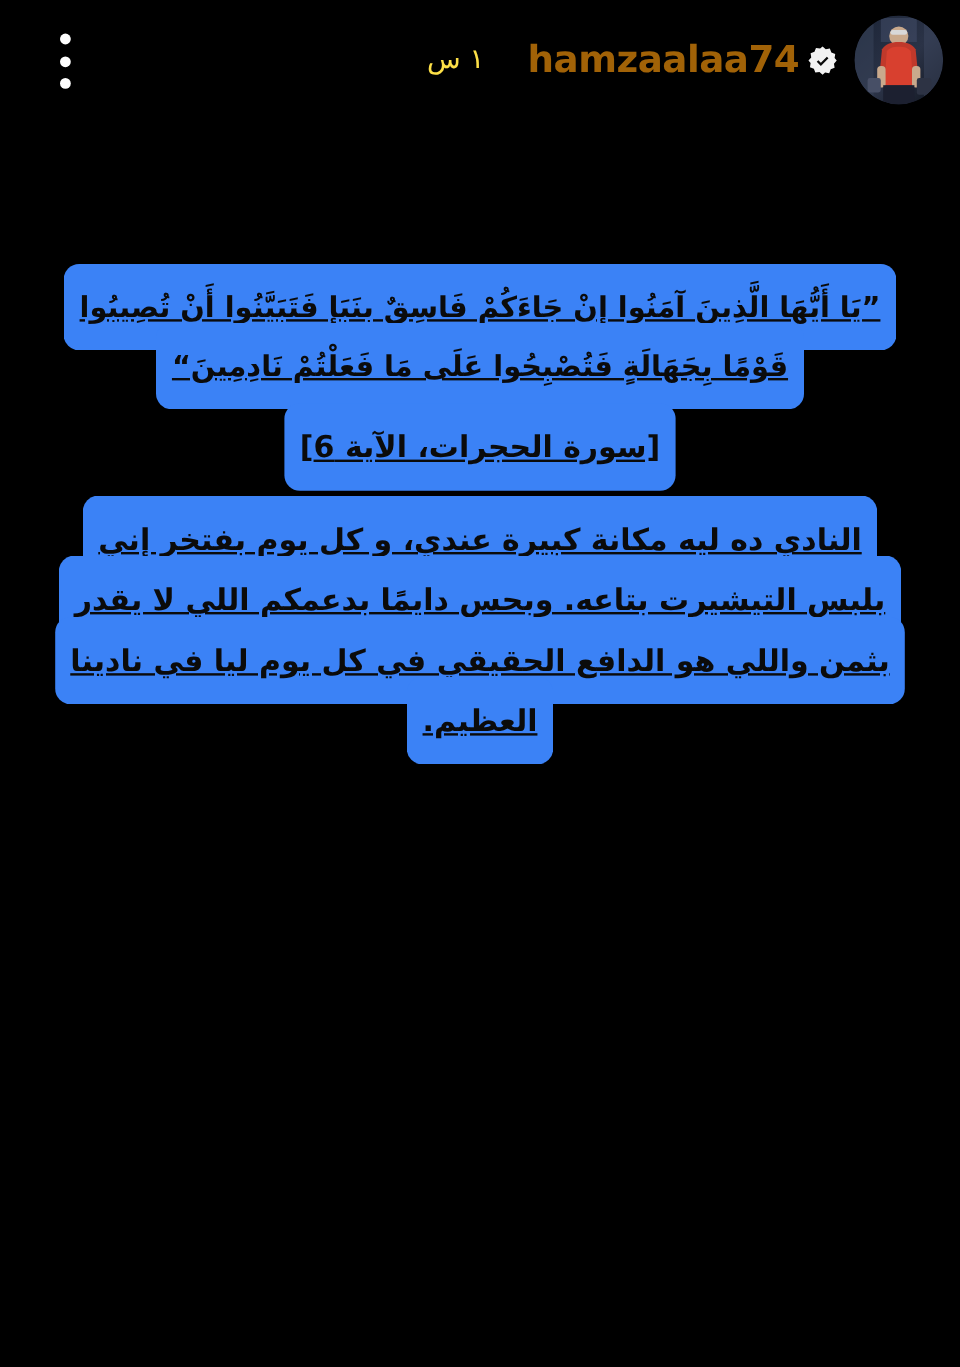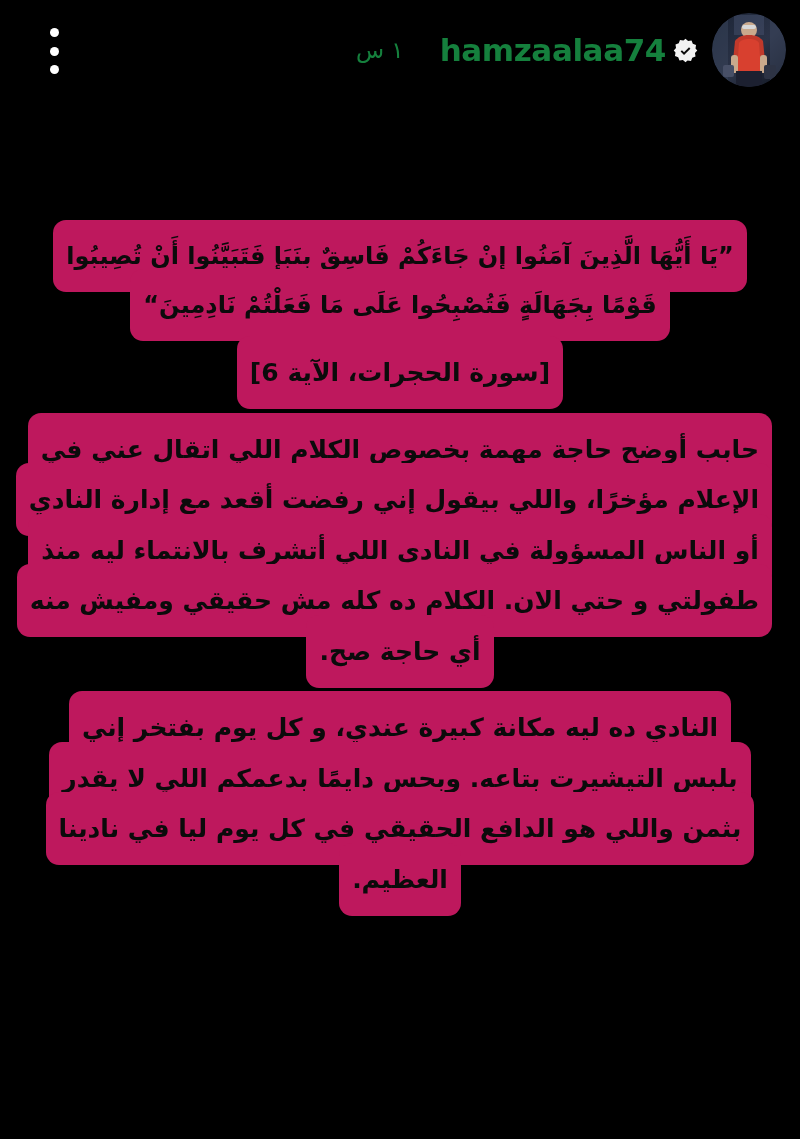--- a/index.html
+++ b/index.html
@@ -42,36 +42,36 @@
   }
   .kebab-menu span {
     display: block;
     width: 9px;
     height: 9px;
     border-radius: 50%;
     background: #ffffff;
   }
 
   .timestamp {
-    color: #15803d;
+    color: #fde047;
     font-size: 23px;
     letter-spacing: .5px;
     margin-right: 36px;
     direction: rtl;
     white-space: nowrap;
   }
 
   .username-wrap {
     display: flex;
     align-items: center;
     gap: 7px;
     margin-right: 14px;
   }
   .username {
-    color: #15803d;
+    color: #a16207;
     font-size: 31px;
     font-weight: 600;
     letter-spacing: -0.4px;
     white-space: nowrap;
   }
   .verified-badge {
     width: 25px;
     height: 25px;
     flex: 0 0 25px;
     display: block;
@@ -100,28 +100,29 @@
 
   .text-block {
     margin: 0 0 18px 0;
     padding: 0;
   }
   .text-block:last-child { margin-bottom: 0; }
 
   
   .hl {
     display: inline;
-    background: #be185d;
+    background: #3b82f6;
     color: #0b0b0b;
     font-weight: 700;
     border-radius: 13px;
     box-decoration-break: clone;
     -webkit-box-decoration-break: clone;
     padding: 22px 13px;
     line-height: 2.02;
+    text-decoration: underline;
   }
 
   .block-verse .hl {
     font-size: 24px;
     line-height: 2.05;
     letter-spacing: 0;
   }
   .block-verse        { width: 740px; margin-left: auto; margin-right: auto; }
 
   .block-source .hl   { font-size: 25px; text-align: center; }
@@ -197,22 +198,19 @@
 
   <div class="text-block block-verse">
     <span class="hl">”يَا أَيُّهَا الَّذِينَ آمَنُوا إِنْ جَاءَكُمْ فَاسِقٌ بِنَبَإٍ فَتَبَيَّنُوا أَنْ تُصِيبُوا قَوْمًا بِجَهَالَةٍ فَتُصْبِحُوا عَلَى مَا فَعَلْتُمْ نَادِمِينَ“</span>
   </div>
 
   <div class="text-block block-source">
     <span class="hl">[سورة الحجرات، الآية 6]</span>
   </div>
 
 
-  <div class="text-block block-p1">
-    <span class="hl">حابب أوضح حاجة مهمة بخصوص الكلام اللي اتقال عني في الإعلام مؤخرًا، واللي بيقول إني رفضت أقعد مع إدارة النادي أو الناس المسؤولة في النادي اللي أتشرف بالانتماء ليه منذ طفولتي و حتي الان. الكلام ده كله مش حقيقي ومفيش منه أي حاجة صح.</span>
-  </div>
 
 
   <div class="text-block block-p3">
     <span class="hl">النادي ده ليه مكانة كبيرة عندي، و كل يوم بفتخر إني بلبس التيشيرت بتاعه. وبحس دايمًا بدعمكم اللي لا يقدر بثمن واللي هو الدافع الحقيقي في كل يوم ليا في نادينا العظيم.</span>
   </div>
 
 </div>
 
 </body></html>

